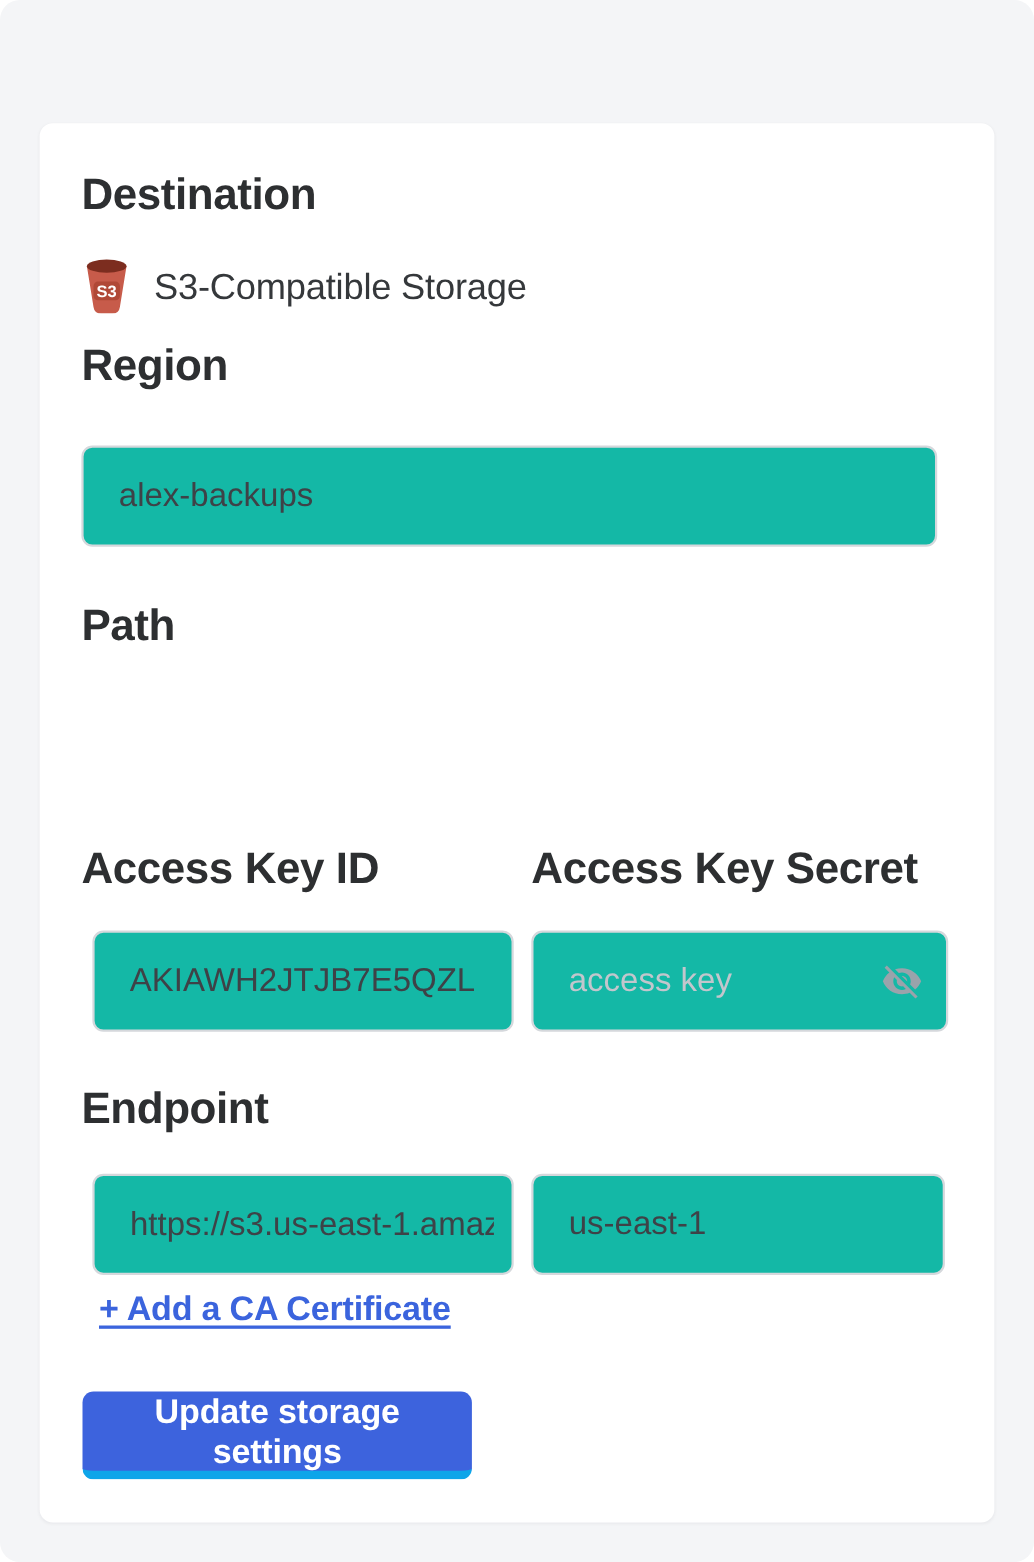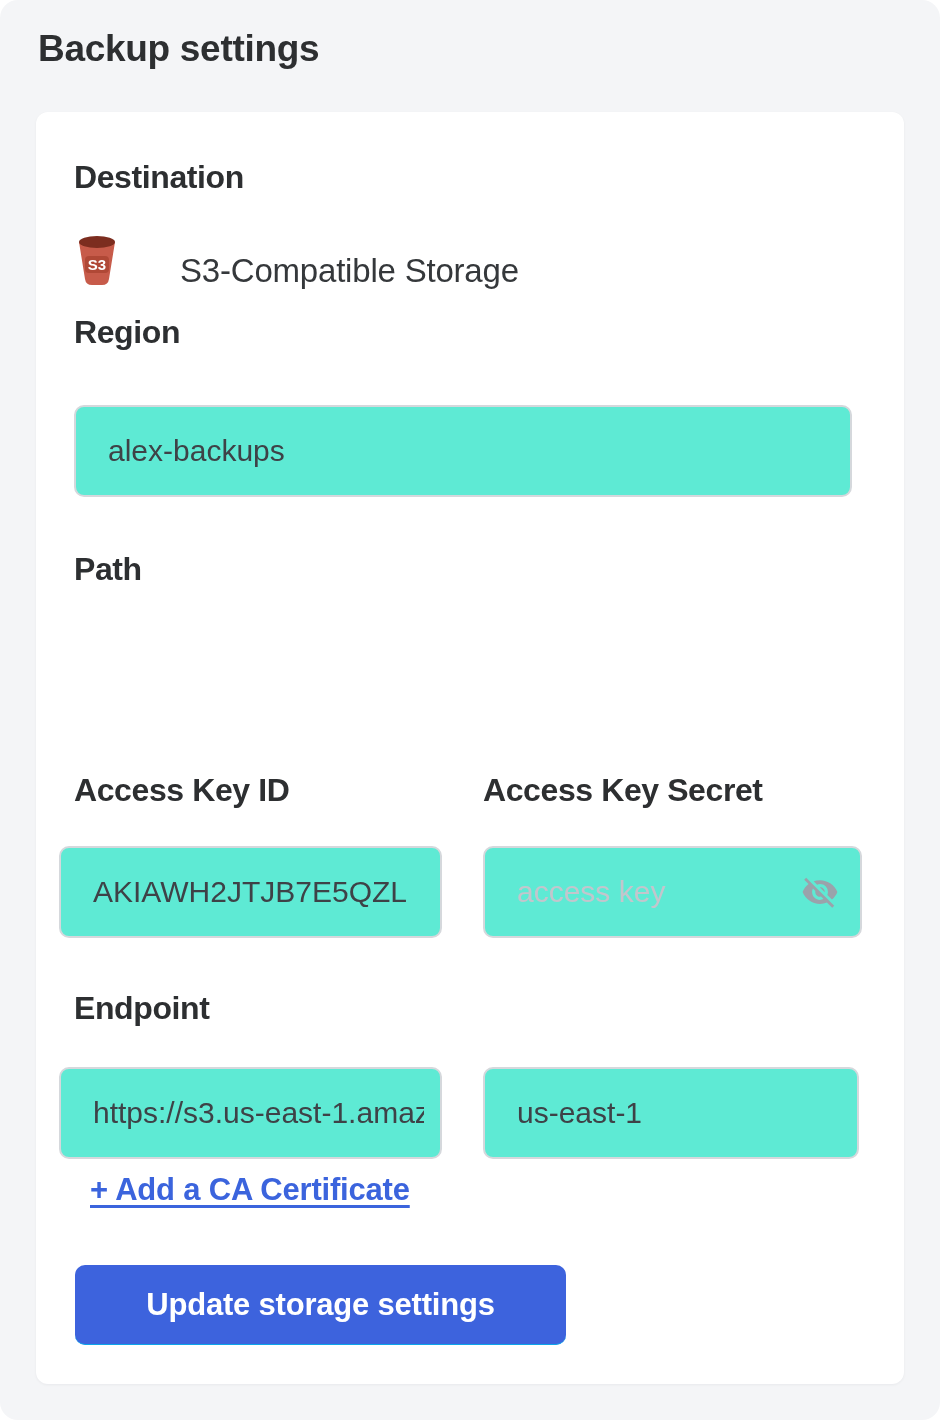--- a/index.html
+++ b/index.html
@@ -27,56 +27,55 @@
     left: 36px;
     top: 112px;
     width: 868px;
     height: 1272px;
     background: #ffffff;
     border-radius: 12px;
     box-shadow: 0 1px 3px rgba(16,24,40,0.05);
   }
   .field-label {
     position: absolute;
-    font-size: 32px;
+    font-size: 40px;
     font-weight: 700;
     color: #2d2f31;
     letter-spacing: -0.4px;
     line-height: 38px;
     white-space: nowrap;
   }
   .dest-row { position: absolute; left: 38px; top: 120px; height: 56px; }
   .dest-icon { position: absolute; left: 3px; top: 3px; width: 40px; height: 50px; }
   .dest-text {
     position: absolute;
     left: 66px;
-    top: 20px;
+    top: 10px;
     font-size: 33px;
     color: #35383b;
     letter-spacing: -0.2px;
     white-space: nowrap;
-    margin-left: 40px;
   }
   .text-input {
     position: absolute;
     height: 92px;
     border: 2px solid #d5d8dc;
     border-radius: 10px;
-    background: #5eead4;
+    background: #14b8a6;
     font-family: "Liberation Sans", sans-serif;
     font-size: 30px;
     color: #3e4247;
     padding: 0 16px 0 32px;
     outline: none;
     white-space: nowrap;
     overflow: hidden;
   }
   .text-input::placeholder { color: #c2c6cc; opacity: 1; }
   .input-full { left: 38px; width: 778px; }
-  .input-col1 { left: 23px; width: 383px; }
+  .input-col1 { left: 48px; width: 383px; }
   .input-col2 { left: 447px; width: 376px; }
   .secret-wrap { position: absolute; left: 447px; width: 379px; height: 92px; }
   .secret-wrap .text-input { position: absolute; left: 0; top: 0; width: 100%; padding-right: 39px; }
   .eye-btn {
     position: absolute;
     right: 22px;
     top: 50%;
     transform: translateY(-50%);
     width: 40px; height: 40px;
     border: none; background: transparent; padding: 0;
@@ -92,40 +91,39 @@
     text-decoration: underline;
     text-underline-offset: 5px;
     letter-spacing: -0.2px;
     white-space: nowrap;
     font-weight: bold;
   }
   .submit-btn {
     position: absolute;
     left: 39px;
     top: 1153px;
-    width: 491px;
+    width: 354px;
     height: 80px;
     background: #3d63dd;
     border: none;
-    border-bottom: 1px solid #0ea5e9;
+    border-bottom: 8px solid #0ea5e9;
     border-radius: 10px;
     color: #ffffff;
     font-family: "Liberation Sans", sans-serif;
     font-size: 31px;
     font-weight: 700;
     letter-spacing: -0.2px;
     cursor: pointer;
   }
 </style>
 </head>
 <body>
 
 <div class="page">
 
-  <div class="page-title">Backup settings</div>
 
   <div class="card">
 
     <div class="field-label" style="left:38px; top:46px;">Destination</div>
 
     <div class="dest-row">
       <span class="dest-icon">
         <svg viewBox="0 0 40 50" width="40" height="50" aria-hidden="true">
           <path d="M2 7 L8 44 Q8.8 50 15 50 L25 50 Q31.2 50 32 44 L38 7 Q20 15 2 7 Z" fill="#c75b4a"></path>
           <ellipse cx="20" cy="7" rx="18" ry="6" fill="#7c2d1f"></ellipse>

